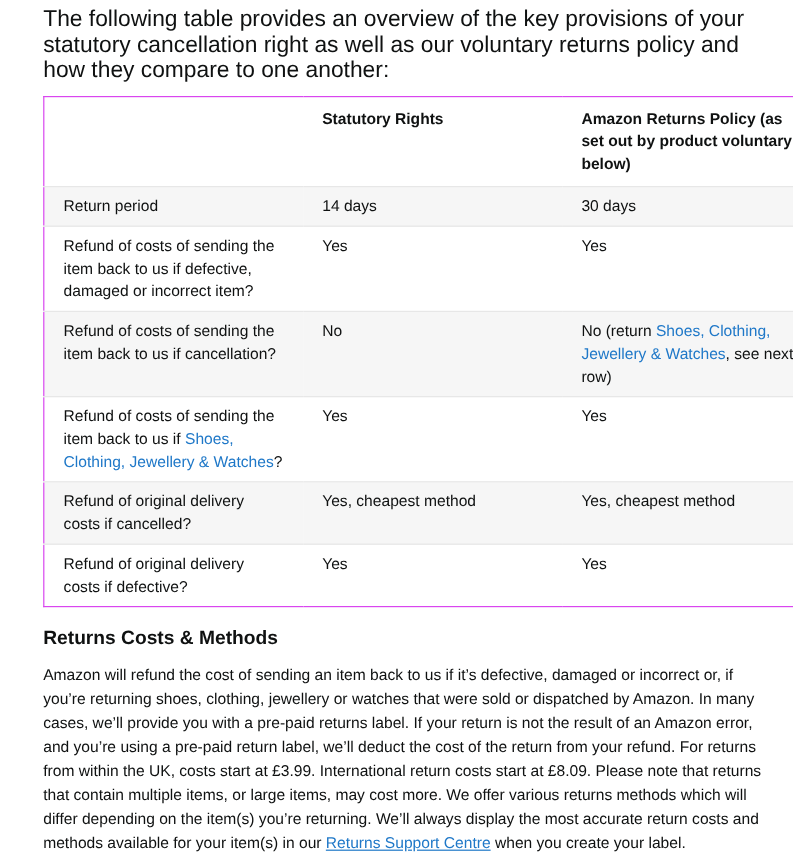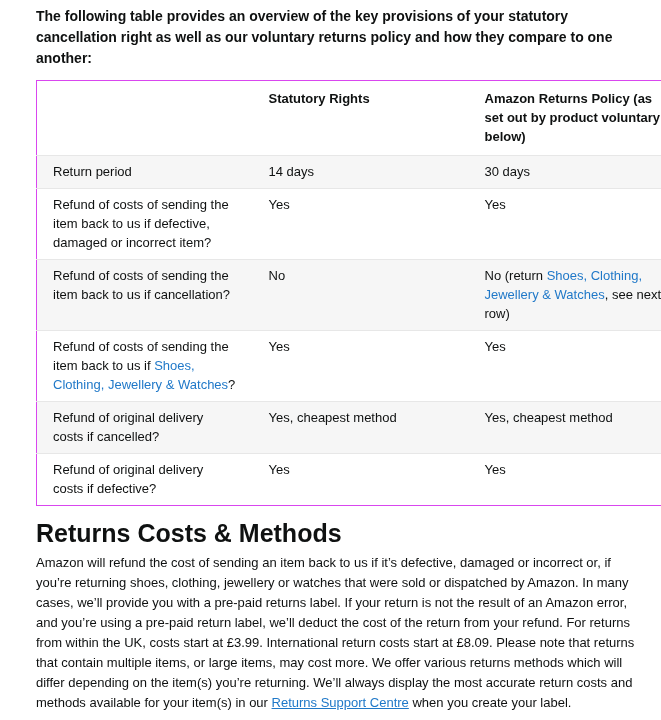--- a/index.html
+++ b/index.html
@@ -9,25 +9,24 @@
     overflow: hidden;
     background: #ffffff;
     color: #0f1111;
     font-family: "Liberation Sans", sans-serif;
   }
   .container {
     padding: 6px 13px 0 36px;
     width: 661px;
   }
   .intro {
-    font-size: 14px;
+    font-size: 19px;
     line-height: 21px;
     margin: 0 0 11px 0;
     width: 612px;
-    font-weight: bold;
   }
   table.returns {
     border-collapse: collapse;
     table-layout: fixed;
     width: 649px;
     font-size: 13px;
     line-height: 19px;
     border: 1px solid #d946ef;
   }
   table.returns th, table.returns td {
@@ -38,21 +37,21 @@
     border-top: 1px solid #e7e7e7;
   }
   table.returns thead th {
     font-weight: bold;
     border-top: none;
     padding-top: 8px;
     padding-bottom: 9px;
   }
   table.returns tbody tr:nth-child(odd) td { background: #f6f6f6; }
   h2.section-heading {
-    font-size: 25px;
+    font-size: 16px;
     line-height: 26px;
     font-weight: bold;
     margin: 14px 0 7px 0;
     color: #0f1111;
   }
   .para {
     font-size: 13px;
     line-height: 20px;
     margin: 0;
     width: 612px;

